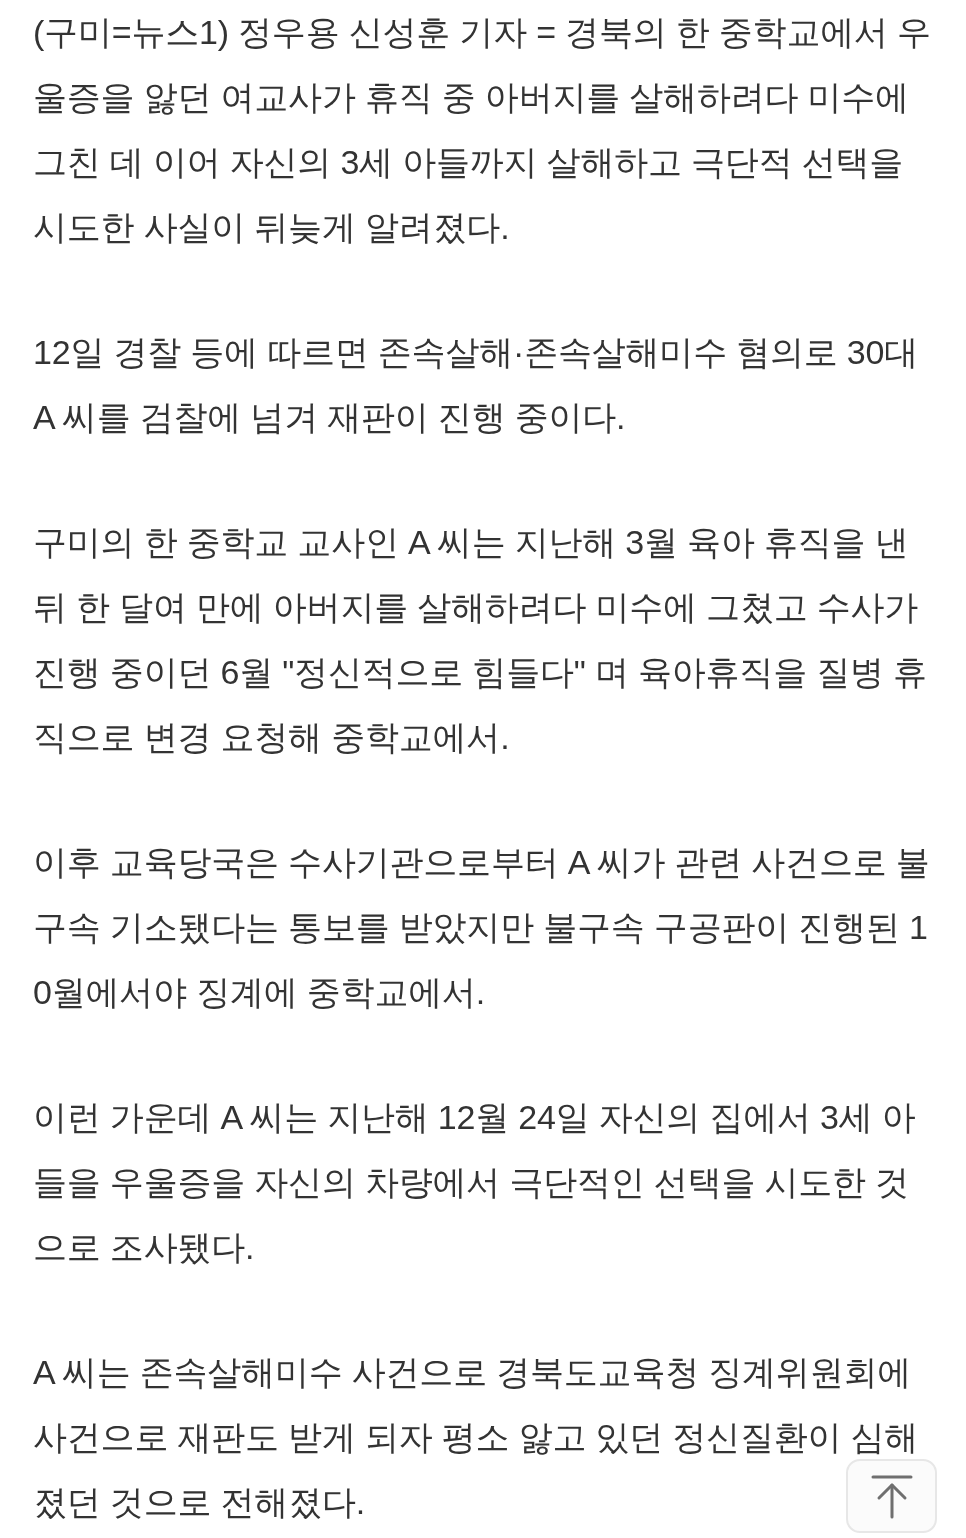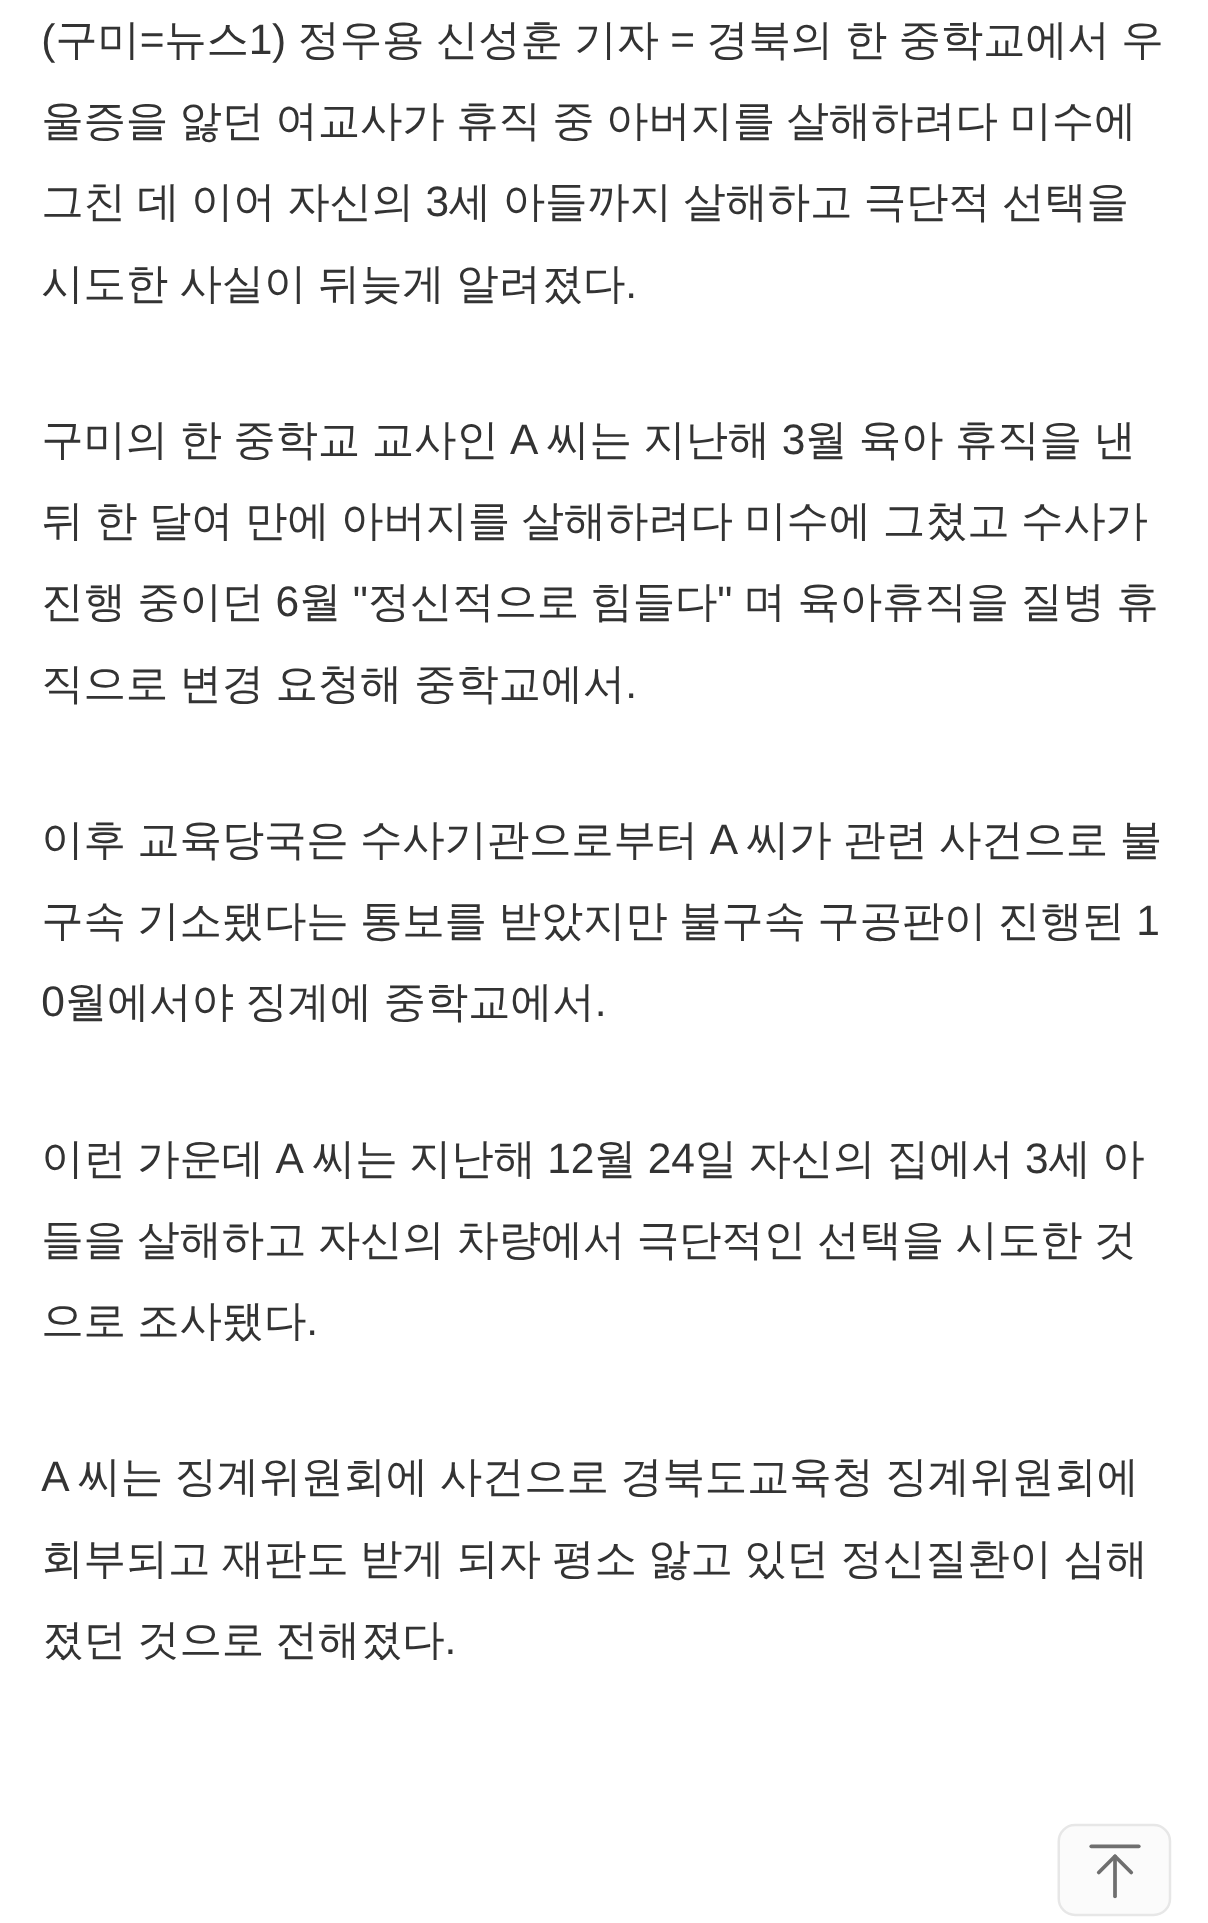--- a/index.html
+++ b/index.html
@@ -44,24 +44,25 @@
   }
   .scroll-top-btn svg {
     display: block;
   }
 </style>
 </head>
 <body>
 
 <div class="article">
   <p>(구미=뉴스1) 정우용 신성훈 기자 = 경북의 한 중학교에서 우울증을 앓던 여교사가 휴직 중 아버지를 살해하려다 미수에 그친 데 이어 자신의 3세 아들까지 살해하고 극단적 선택을 시도한 사실이 뒤늦게 알려졌다.</p>
+  <p>12일 경찰 등에 따르면 존속살해·존속살해미수 혐의로 30대 A 씨를 검찰에 넘겨 재판이 진행 중이다.</p>
   <p>구미의 한 중학교 교사인 A 씨는 지난해 3월 육아 휴직을 낸 뒤 한 달여 만에 아버지를 살해하려다 미수에 그쳤고 수사가 진행 중이던 6월 "정신적으로 힘들다" 며 육아휴직을 질병 휴직으로 변경 요청해 중학교에서.</p>
   <p>이후 교육당국은 수사기관으로부터 A 씨가 관련 사건으로 불구속 기소됐다는 통보를 받았지만 불구속 구공판이 진행된 10월에서야 징계에 중학교에서.</p>
-  <p>이런 가운데 A 씨는 지난해 12월 24일 자신의 집에서 3세 아들을 살해하고 자신의 차량에서 극단적인 선택을 시도한 것으로 조사됐다.</p>
-  <p>A 씨는 징계위원회에 사건으로 경북도교육청 징계위원회에 회부되고 재판도 받게 되자 평소 앓고 있던 정신질환이 심해졌던 것으로 전해졌다.</p>
+  <p>이런 가운데 A 씨는 지난해 12월 24일 자신의 집에서 3세 아들을 우울증을 자신의 차량에서 극단적인 선택을 시도한 것으로 조사됐다.</p>
+  <p>A 씨는 존속살해미수 사건으로 경북도교육청 징계위원회에 사건으로 재판도 받게 되자 평소 앓고 있던 정신질환이 심해졌던 것으로 전해졌다.</p>
 </div>
 
 <button class="scroll-top-btn" type="button">
   <span>
     <svg width="44" height="46" viewBox="0 0 44 46" fill="none" xmlns="http://www.w3.org/2000/svg">
       <line x1="3" y1="4" x2="41" y2="4" stroke="#6f6f6f" stroke-width="3" stroke-linecap="round"></line>
       <line x1="22" y1="12" x2="22" y2="44" stroke="#6f6f6f" stroke-width="3" stroke-linecap="round"></line>
       <polyline points="9,25 22,12 35,25" stroke="#6f6f6f" stroke-width="3" fill="none" stroke-linecap="round" stroke-linejoin="round"></polyline>
     </svg>
   </span>

